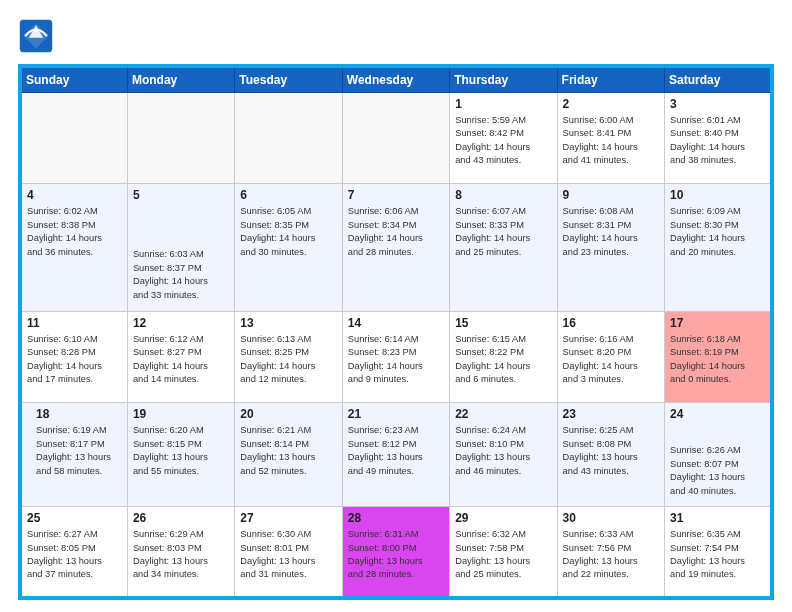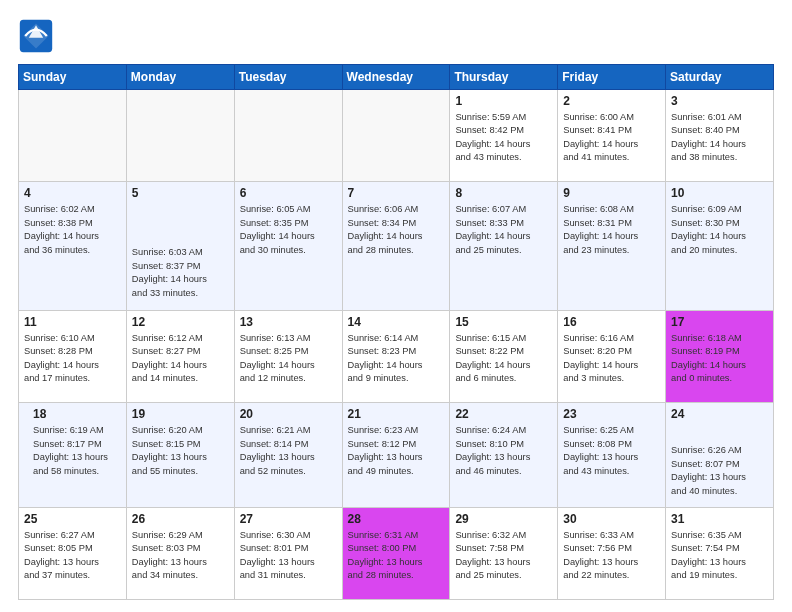--- a/index.html
+++ b/index.html
@@ -47,21 +47,21 @@
       font-weight: bold;
       color: #222;
     }
     .location {
       font-size: 14px;
       color: #444;
       margin-top: 2px;
     }
     .calendar {
       flex: 1;
-      border: 1px solid #0ea5e9;
+      border: 4px solid #0ea5e9;
       border-collapse: collapse;
       width: 100%;
       table-layout: fixed;
     }
     .calendar th {
       background: #1565c0;
       color: #fff;
       font-size: 12px;
       font-weight: bold;
       padding: 5px 4px;
@@ -244,21 +244,21 @@
 Daylight: 14 hours
 and 6 minutes.</div>
           </td>
           <td style="background: rgb(255, 255, 255); margin-left: 48px;">
             <div class="day-num">16</div>
             <div class="day-info" style="white-space: pre-line;">Sunrise: 6:16 AM
 Sunset: 8:20 PM
 Daylight: 14 hours
 and 3 minutes.</div>
           </td>
-          <td style="background: #d946ef;">
+          <td style="background: #fca5a5;">
             <div class="day-num">17</div>
             <div class="day-info" style="white-space: pre-line;">Sunrise: 6:18 AM
 Sunset: 8:19 PM
 Daylight: 14 hours
 and 0 minutes.</div>
           </td>
         </tr>
         <tr>
           <td style="background: rgb(240, 244, 255); padding-left: 14px;">
             <div class="day-num">18</div>

